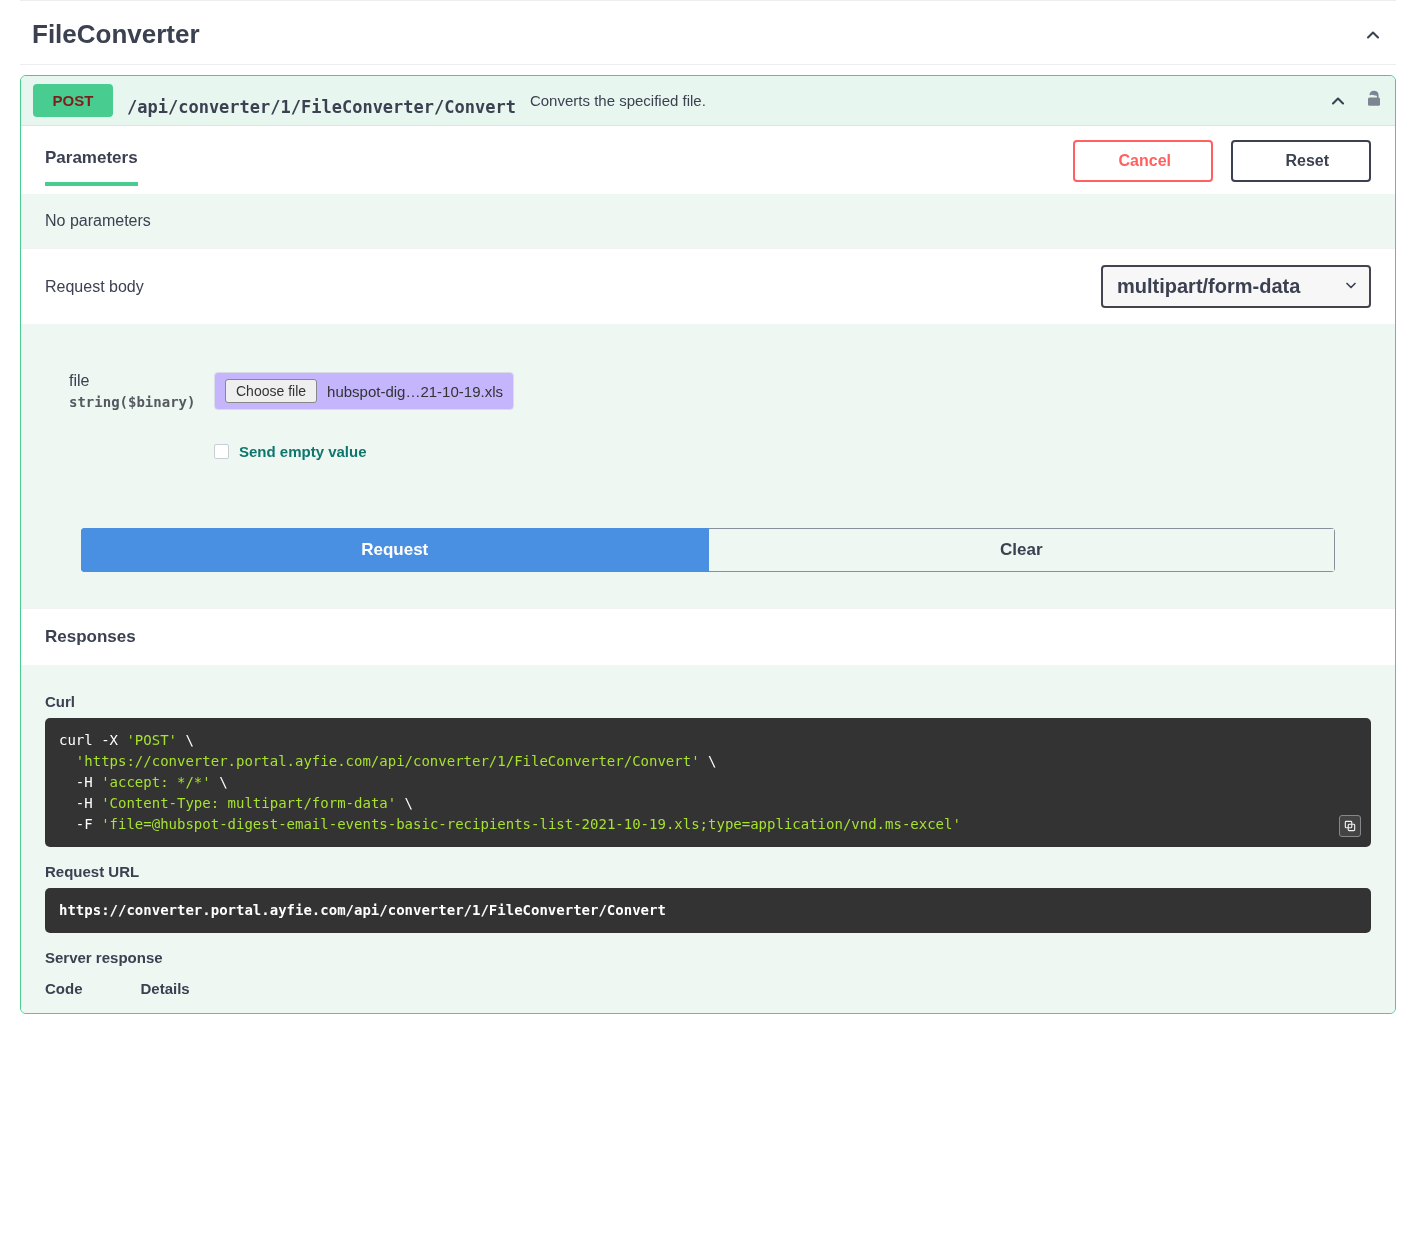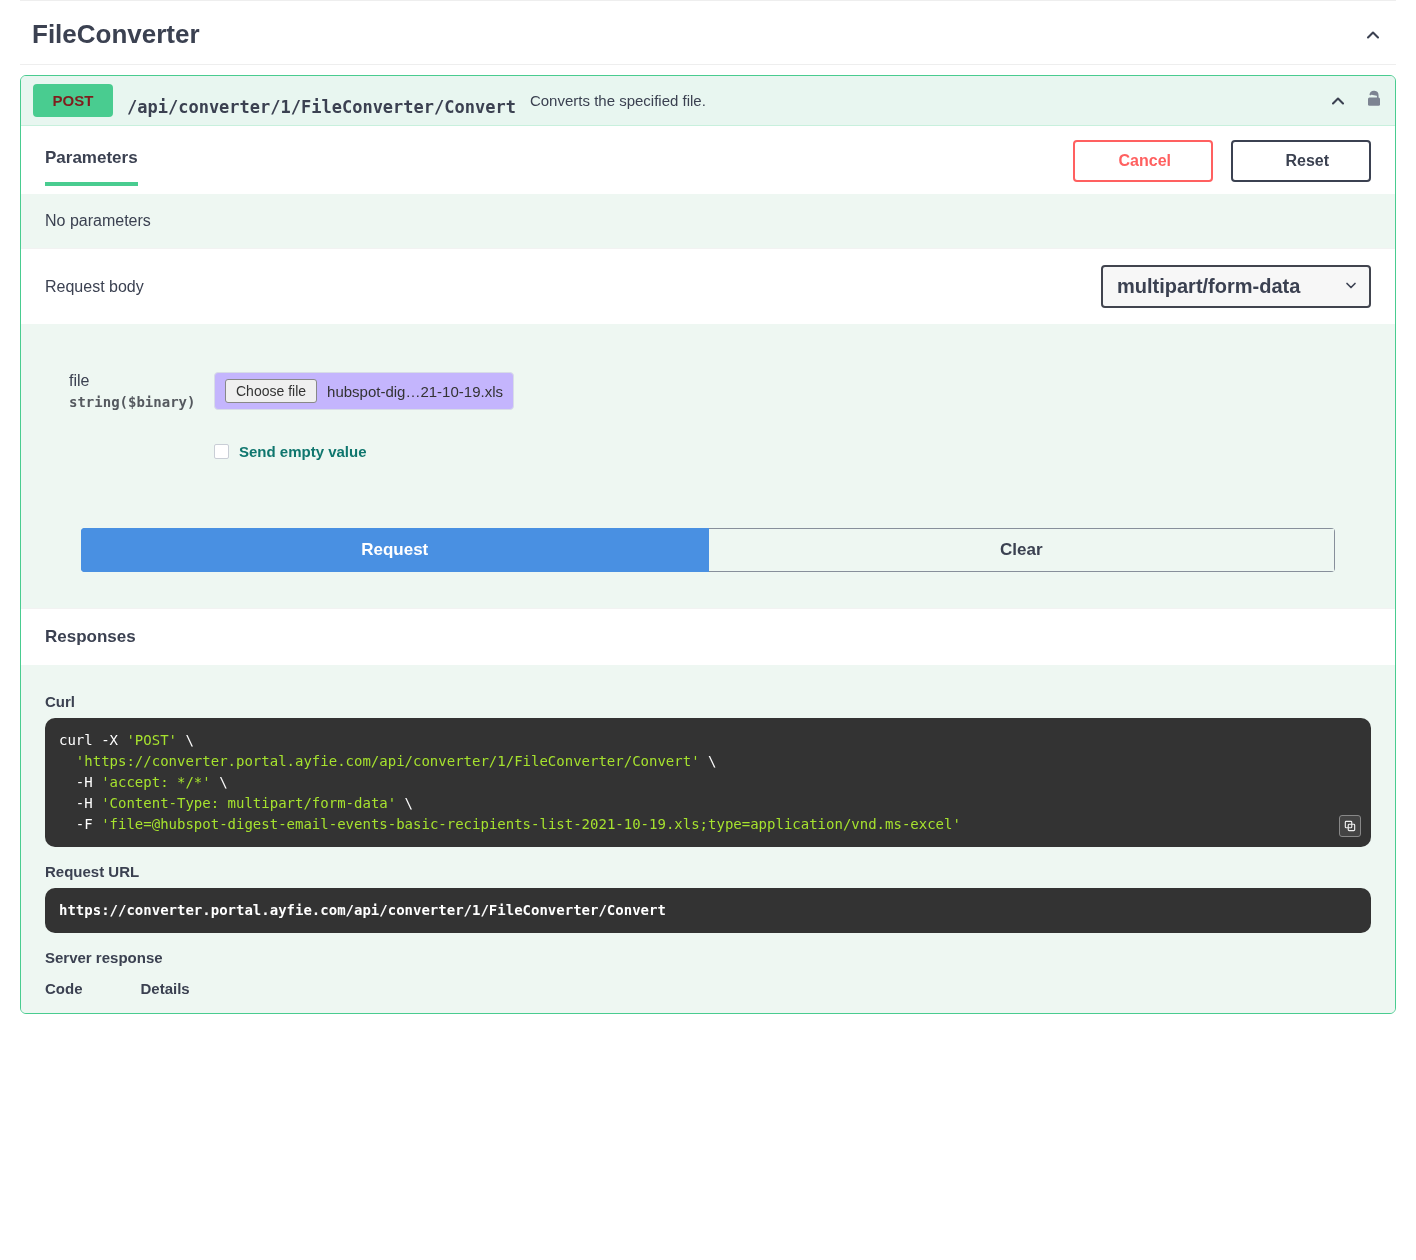--- a/index.html
+++ b/index.html
@@ -174,21 +174,21 @@
     padding: 18px 24px;
     border-top: 1px solid rgba(0,0,0,0.05);
     font-size: 17px; font-weight: 700;
   }
   .resp-area { background: #eef7f2; padding: 28px 24px 10px; }
   .resp-label { font-size: 15px; font-weight: 700; color: #3b4151; margin-bottom: 8px; margin-top: 16px; }
   .resp-label:first-child { margin-top: 0; }
   .code-block {
     background: #333333;
     color: #fff;
-    border-radius: 10px;
+    border-radius: 5px;
     padding: 12px 14px;
     font-family: ui-monospace, SFMono-Regular, Menlo, Consolas, monospace;
     font-size: 14px;
     position: relative;
     white-space: pre;
     overflow-x: auto;
     line-height: 1.5;
   }
   .curl-cmd { color: #fff; }
   .curl-str { color: #a6e22e; }

